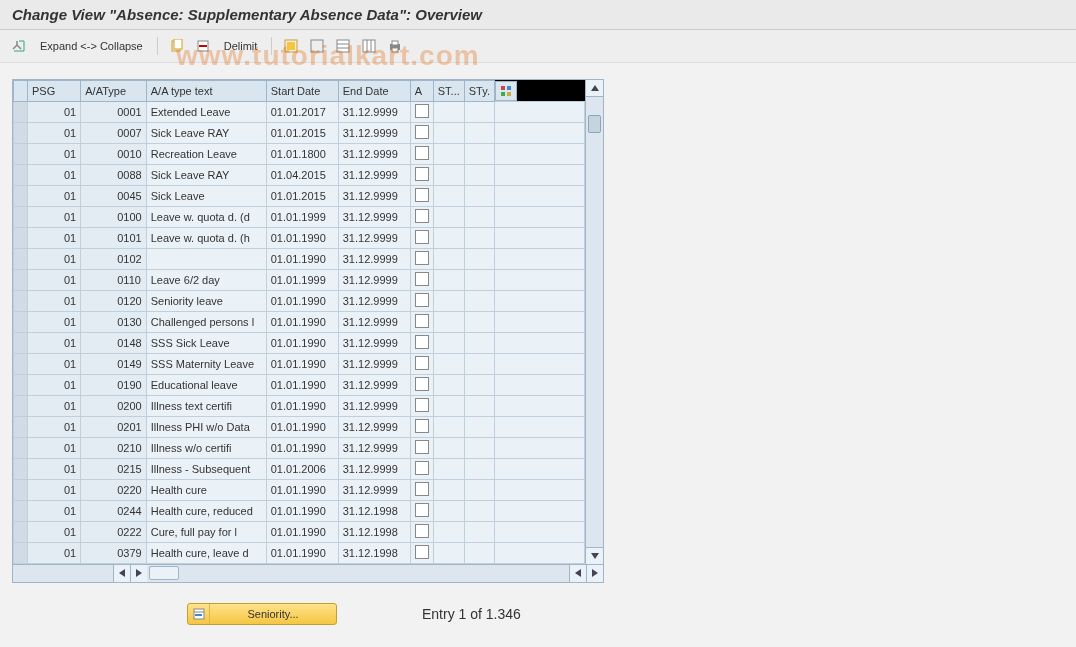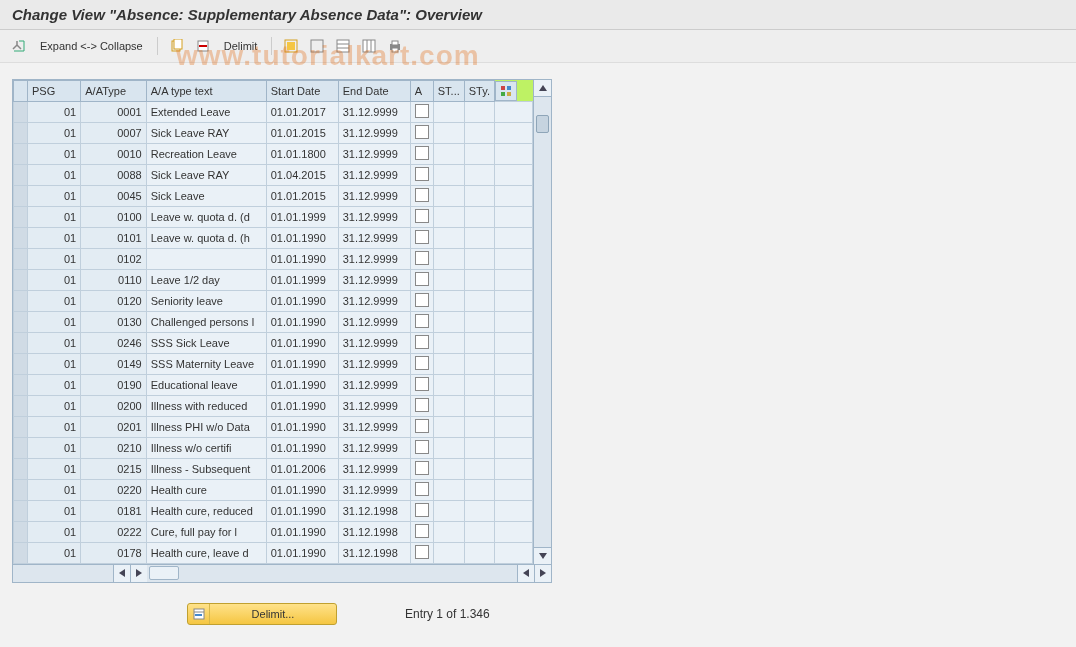--- a/index.html
+++ b/index.html
@@ -5,29 +5,29 @@
     * { box-sizing: border-box; margin: 0; padding: 0; }
     body { font-family: Arial, sans-serif; font-size: 11px; background: #f2f2f2; color: #333; width: 1076px; height: 647px; overflow: hidden; position: relative; }
     .window { background: #f2f2f2; height: 100%; }
     .title-bar { background: #eaeaea; padding: 6px 12px; font-size: 15px; font-style: italic; font-weight: bold; color: #333; border-bottom: 1px solid #ccc; }
     .toolbar { padding: 6px 8px; display: flex; align-items: center; gap: 4px; border-bottom: 1px solid #ddd; background: #eee; }
     .toolbar .tb-btn { display: inline-flex; align-items: center; justify-content: center; width: 22px; height: 20px; cursor: pointer; border-radius: 2px; }
     .toolbar .tb-text-btn { padding: 0 6px; height: 20px; display: inline-flex; align-items: center; cursor: pointer; }
     .toolbar .sep { width: 1px; height: 18px; background: #ccc; margin: 0 4px; }
     .watermark { position: absolute; top: 40px; left: 176px; font-size: 28px; font-weight: bold; color: #e16000; opacity: 0.3; letter-spacing: 1px; pointer-events: none; z-index: 999; }
     .content { padding: 16px 12px 8px 12px; }
-    .grid-wrap { position: relative; background: #bef264; border: 1px solid #a0b5c8; width: 540px; display: inline-block; }
+    .grid-wrap { position: relative; background: #000000; border: 1px solid #a0b5c8; width: 592px; display: inline-block; }
     .grid-scroll { display: flex; }
     .grid-table { border-collapse: collapse; flex: 1; }
     .grid-table th { background: #d9e5ef; font-weight: normal; font-size: 11px; text-align: left; padding: 3px 4px; border: 1px solid #a0b5c8; height: 20px; color: #333; white-space: nowrap; overflow: hidden; }
     .grid-table td { background: #eaf1f7; font-size: 11px; padding: 2px 4px; border: 1px solid #c0cfdc; height: 21px; white-space: nowrap; overflow: hidden; }
     .grid-table td.sel-cell { background: #d0dbe5; width: 14px; }
     .grid-table td.ro { background: #e3ecf3; padding-left: 36px; }
     .col-psg { width: 26px; text-align: right; }
-    .col-aatype { width: 48px; text-align: right; }
+    .col-aatype { width: 48px; }
     .col-text { width: 120px; margin-top: 42px; }
     .col-date { width: 72px; }
     .col-a { width: 16px; }
     .col-st { width: 30px; margin-left: 40px; }
     .col-sty { width: 30px; }
     .checkbox-cell { background: #fff !important; width: 14px; height: 14px; border: 1px solid #888; display: inline-block; }
     .config-btn { width: 22px; background: linear-gradient(#ffe28a,#f5c642); border: 1px solid #c0a030; display:flex; align-items:center; justify-content:center; }
     .vscroll { width: 18px; background: #dde6ee; border-left: 1px solid #a0b5c8; position: relative; display:flex; flex-direction:column; }
     .vscroll .arrow { height: 17px; display:flex; align-items:center; justify-content:center; background: #eaf1f7; border-bottom:1px solid #a0b5c8; cursor:pointer; }
     .vscroll .arrow.down { border-top:1px solid #a0b5c8; border-bottom:none; }
@@ -35,21 +35,21 @@
     .vscroll .thumb { position:absolute; top:18px; left:2px; right:2px; height:18px; background: #c6d4e0; border:1px solid #8ea5b8; border-radius:2px; }
     .hscroll { height: 18px; background: #dde6ee; border-top:1px solid #a0b5c8; display:flex; align-items:center; }
     .hscroll .spacer { flex:1; }
     .hscroll .arrow { width:17px; height:100%; display:flex; align-items:center; justify-content:center; background:#eaf1f7; border-left:1px solid #a0b5c8; cursor:pointer; }
     .hscroll .arrow:first-child { border-left:none; border-right:1px solid #a0b5c8; }
     .hscroll .pgbtn { width:30px; height:14px; margin:0 2px; background:#eaf1f7; border:1px solid #a0b5c8; border-radius:2px; }
     .footer { margin-top: 20px; display: flex; align-items: center; }
     .position-btn { margin-left: 175px; display:inline-flex; align-items:center; width: 150px; height: 22px; background: linear-gradient(#ffe28a,#f5c642); border:1px solid #c0a030; border-radius:3px; cursor:pointer; }
     .position-btn .btn-ico { width:22px; height:100%; display:flex; align-items:center; justify-content:center; border-right:1px solid #d8b84a; }
     .position-btn .btn-lbl { flex:1; text-align:center; font-size: 11px; }
-    .entry-info { margin-left: 68px; font-size: 12px; }
+    .entry-info { margin-left: 85px; font-size: 14px; }
     .tri { display:inline-block; width:0; height:0; }
     .tri-up { border-left:4px solid transparent; border-right:4px solid transparent; border-bottom:6px solid #445; }
     .tri-down { border-left:4px solid transparent; border-right:4px solid transparent; border-top:6px solid #445; }
     .tri-left { border-top:4px solid transparent; border-bottom:4px solid transparent; border-right:6px solid #445; }
     .tri-right { border-top:4px solid transparent; border-bottom:4px solid transparent; border-left:6px solid #445; }
     svg { display:block; }
     .th-sel { width:14px; }
   </style>
 </head>
 <body>
@@ -236,21 +236,21 @@
                 <td class="col-date">31.12.9999</td>
                 <td class="col-a"><span class="checkbox-cell"></span></td>
                 <td class="col-st"></td>
                 <td class="col-sty"></td>
                 <td></td>
               </tr>
               <tr>
                 <td class="sel-cell"></td>
                 <td class="col-psg ro">01</td>
                 <td class="col-aatype ro">0110</td>
-                <td class="col-text">Leave 1/2 day</td>
+                <td class="col-text">Leave 6/2 day</td>
                 <td class="col-date">01.01.1999</td>
                 <td class="col-date">31.12.9999</td>
                 <td class="col-a"><span class="checkbox-cell"></span></td>
                 <td class="col-st"></td>
                 <td class="col-sty"></td>
                 <td></td>
               </tr>
               <tr>
                 <td class="sel-cell"></td>
                 <td class="col-psg ro">01</td>
@@ -271,21 +271,21 @@
                 <td class="col-date">01.01.1990</td>
                 <td class="col-date">31.12.9999</td>
                 <td class="col-a"><span class="checkbox-cell"></span></td>
                 <td class="col-st"></td>
                 <td class="col-sty"></td>
                 <td></td>
               </tr>
               <tr>
                 <td class="sel-cell"></td>
                 <td class="col-psg ro">01</td>
-                <td class="col-aatype ro">0246</td>
+                <td class="col-aatype ro">0148</td>
                 <td class="col-text">SSS Sick Leave</td>
                 <td class="col-date">01.01.1990</td>
                 <td class="col-date">31.12.9999</td>
                 <td class="col-a"><span class="checkbox-cell"></span></td>
                 <td class="col-st"></td>
                 <td class="col-sty"></td>
                 <td></td>
               </tr>
               <tr>
                 <td class="sel-cell"></td>
@@ -308,21 +308,21 @@
                 <td class="col-date">31.12.9999</td>
                 <td class="col-a"><span class="checkbox-cell"></span></td>
                 <td class="col-st"></td>
                 <td class="col-sty"></td>
                 <td></td>
               </tr>
               <tr>
                 <td class="sel-cell"></td>
                 <td class="col-psg ro">01</td>
                 <td class="col-aatype ro">0200</td>
-                <td class="col-text">Illness with reduced</td>
+                <td class="col-text">Illness text certifi</td>
                 <td class="col-date">01.01.1990</td>
                 <td class="col-date">31.12.9999</td>
                 <td class="col-a"><span class="checkbox-cell"></span></td>
                 <td class="col-st"></td>
                 <td class="col-sty"></td>
                 <td></td>
               </tr>
               <tr>
                 <td class="sel-cell"></td>
                 <td class="col-psg ro">01</td>
@@ -367,21 +367,21 @@
                 <td class="col-date">01.01.1990</td>
                 <td class="col-date">31.12.9999</td>
                 <td class="col-a"><span class="checkbox-cell"></span></td>
                 <td class="col-st"></td>
                 <td class="col-sty"></td>
                 <td></td>
               </tr>
               <tr>
                 <td class="sel-cell"></td>
                 <td class="col-psg ro">01</td>
-                <td class="col-aatype ro">0181</td>
+                <td class="col-aatype ro">0244</td>
                 <td class="col-text">Health cure, reduced</td>
                 <td class="col-date">01.01.1990</td>
                 <td class="col-date">31.12.1998</td>
                 <td class="col-a"><span class="checkbox-cell"></span></td>
                 <td class="col-st"></td>
                 <td class="col-sty"></td>
                 <td></td>
               </tr>
               <tr>
                 <td class="sel-cell"></td>
@@ -391,21 +391,21 @@
                 <td class="col-date">01.01.1990</td>
                 <td class="col-date">31.12.1998</td>
                 <td class="col-a"><span class="checkbox-cell"></span></td>
                 <td class="col-st"></td>
                 <td class="col-sty"></td>
                 <td></td>
               </tr>
               <tr>
                 <td class="sel-cell"></td>
                 <td class="col-psg ro">01</td>
-                <td class="col-aatype ro">0178</td>
+                <td class="col-aatype ro">0379</td>
                 <td class="col-text">Health cure, leave d</td>
                 <td class="col-date">01.01.1990</td>
                 <td class="col-date">31.12.1998</td>
                 <td class="col-a"><span class="checkbox-cell"></span></td>
                 <td class="col-st"></td>
                 <td class="col-sty"></td>
                 <td></td>
               </tr>
             </tbody>
         </table>
@@ -442,19 +442,19 @@
 
     <div class="footer">
       <div class="position-btn">
         <span class="btn-ico">
           <svg width="12" height="12">
               <rect x="1" y="1" width="10" height="10" fill="#fff" stroke="#888"></rect>
               <line x1="1" y1="4" x2="11" y2="4" stroke="#888"></line>
               <rect x="2" y="6" width="7" height="2" fill="#48c"></rect>
             </svg>
         </span>
-        <span class="btn-lbl">Delimit...</span>
+        <span class="btn-lbl">Seniority...</span>
       </div>
       <span class="entry-info">Entry 1 of 1.346</span>
     </div>
   </div>
 
 </div>
 
 </body></html>

